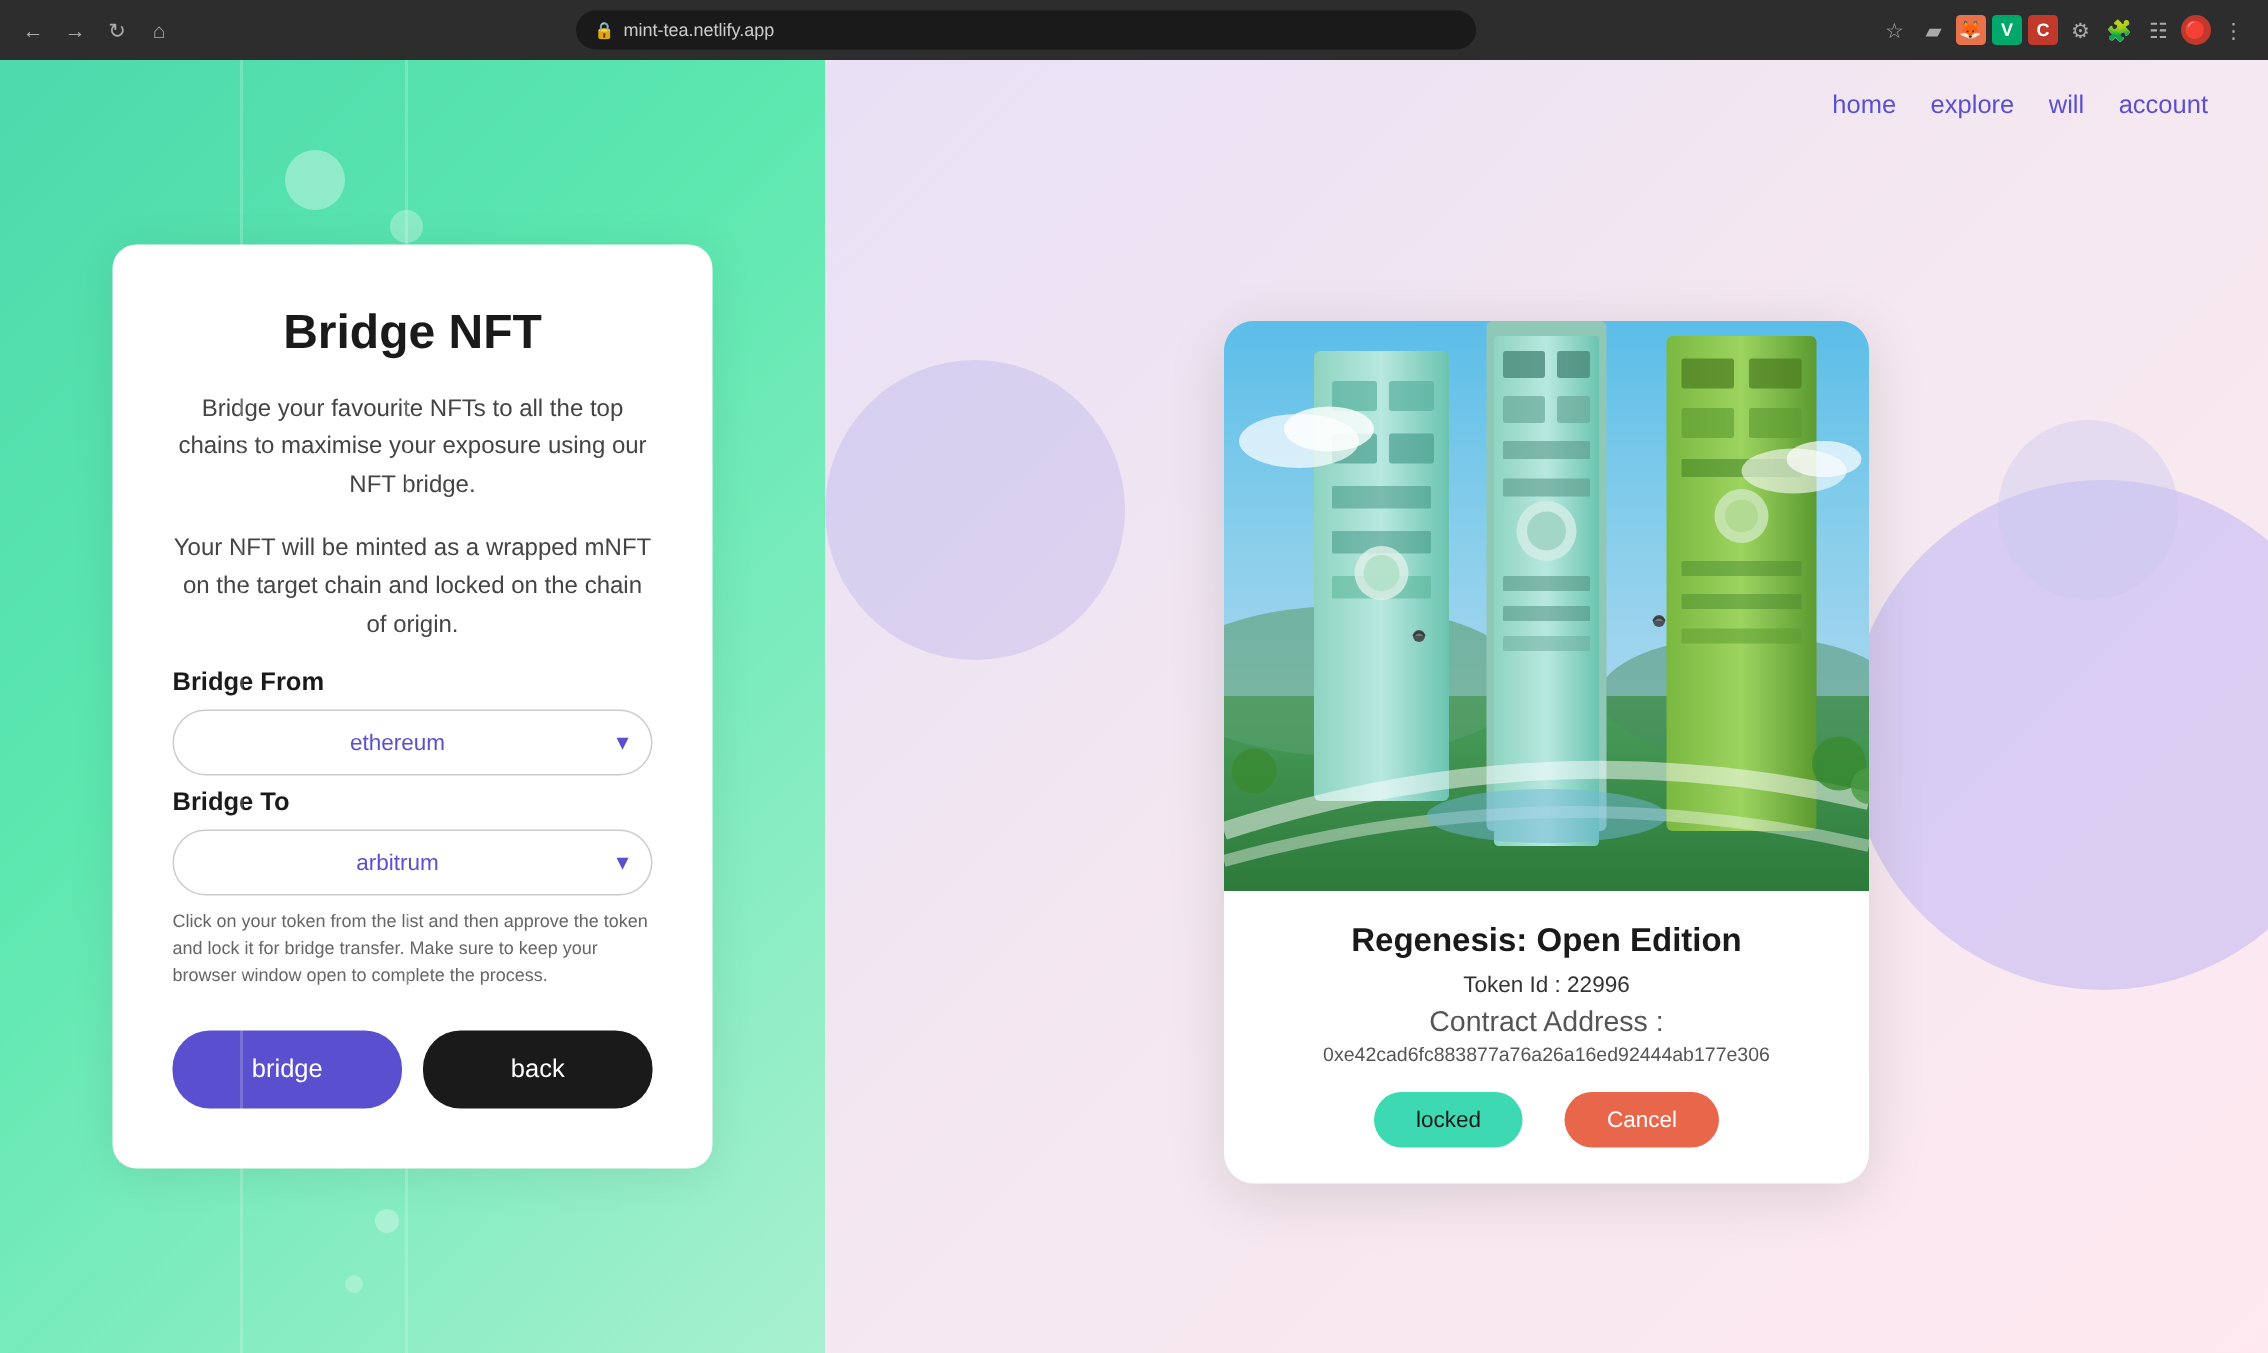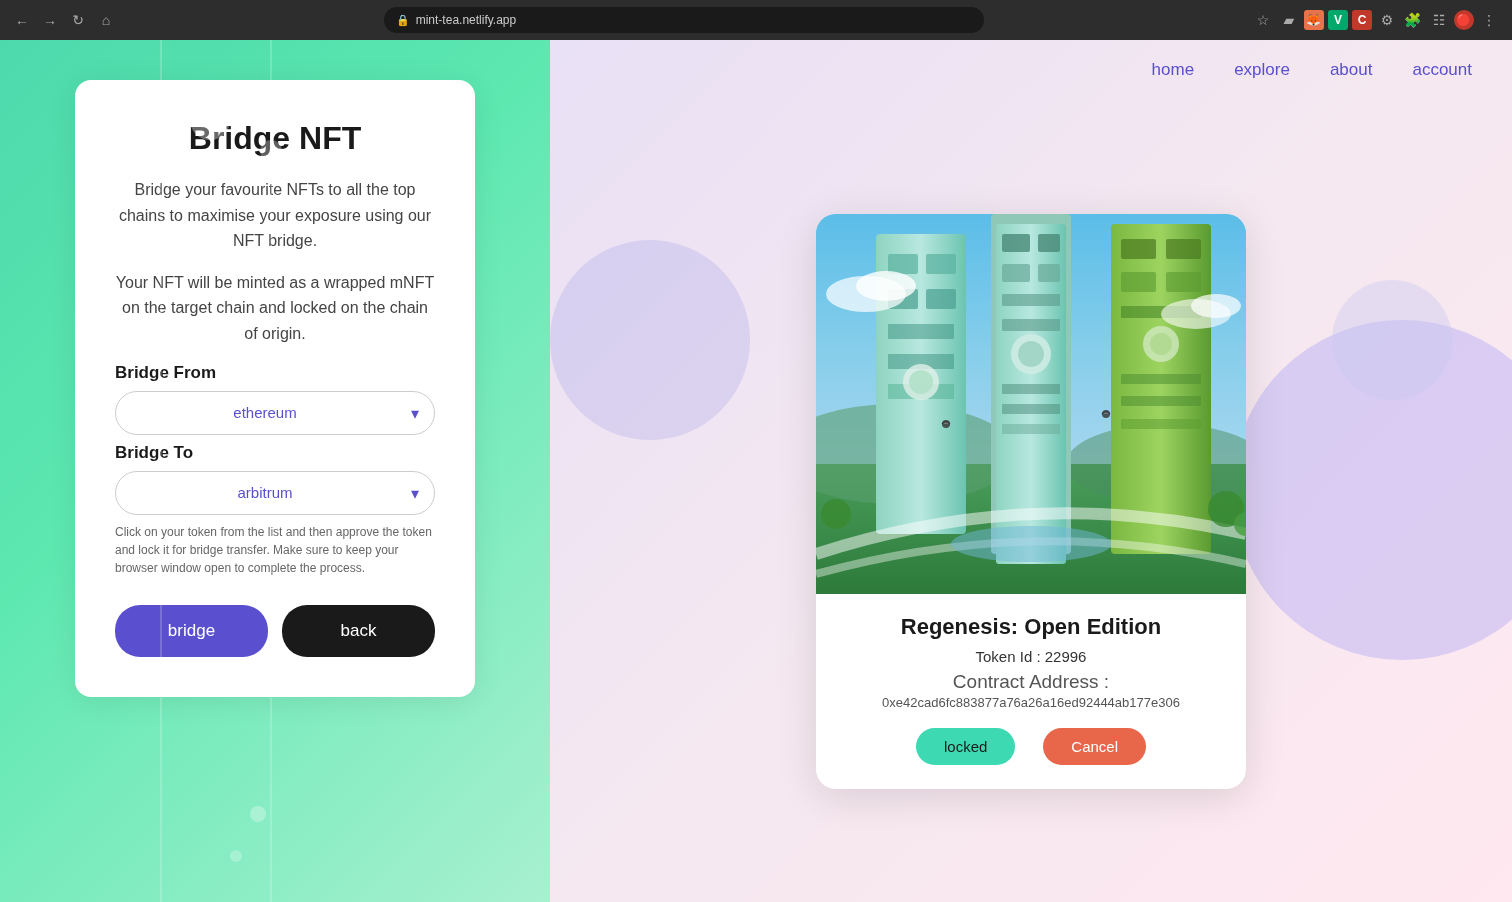--- a/index.html
+++ b/index.html
@@ -77,20 +77,21 @@
     }
 
     
     .left-panel {
       width: 550px;
       height: 100%;
       background: linear-gradient(135deg, #4dd9ac 0%, #5de8b0 40%, #a8f0d0 100%);
       display: flex;
       flex-direction: column;
       align-items: center;
+      justify-content: center;
       position: relative;
       padding: 40px;
     }
 
     
     .deco-circle {
       position: absolute;
       border-radius: 50%;
       background: rgba(255,255,255,0.2);
       pointer-events: none;
@@ -106,21 +107,21 @@
       position: relative;
       overflow: hidden;
     }
 
     
     .nav {
       display: flex;
       justify-content: flex-end;
       align-items: center;
       padding: 20px 40px;
-      gap: 40px;
+      gap: 23px;
     }
     .nav-link {
       font-size: 17px;
       color: #5a4fcf;
       text-decoration: none;
       cursor: pointer;
     }
 
     
     .nft-card-area {
@@ -389,21 +390,21 @@
 
   <div class="right-panel">
 
     <div class="deco-circle-right" style="width:200px;height:200px;left:0px;top:200px;background:rgba(100,100,220,0.15);"></div>
     <div class="deco-circle-right" style="width:340px;height:340px;right:-60px;top:280px;background:rgba(80,80,255,0.18);"></div>
     <div class="deco-circle-right" style="width:120px;height:120px;right:60px;top:240px;background:rgba(200,200,240,0.4);"></div>
 
     <nav class="nav">
       <a class="nav-link">home</a>
       <a class="nav-link">explore</a>
-      <a class="nav-link">about</a>
+      <a class="nav-link">will</a>
       <a class="nav-link">account</a>
     </nav>
 
     <div class="nft-card-area">
       <div class="nft-card">
 
         <div class="nft-image">
           <svg class="nft-image-art" viewBox="0 0 430 380" xmlns="http://www.w3.org/2000/svg">
 
             <defs>

